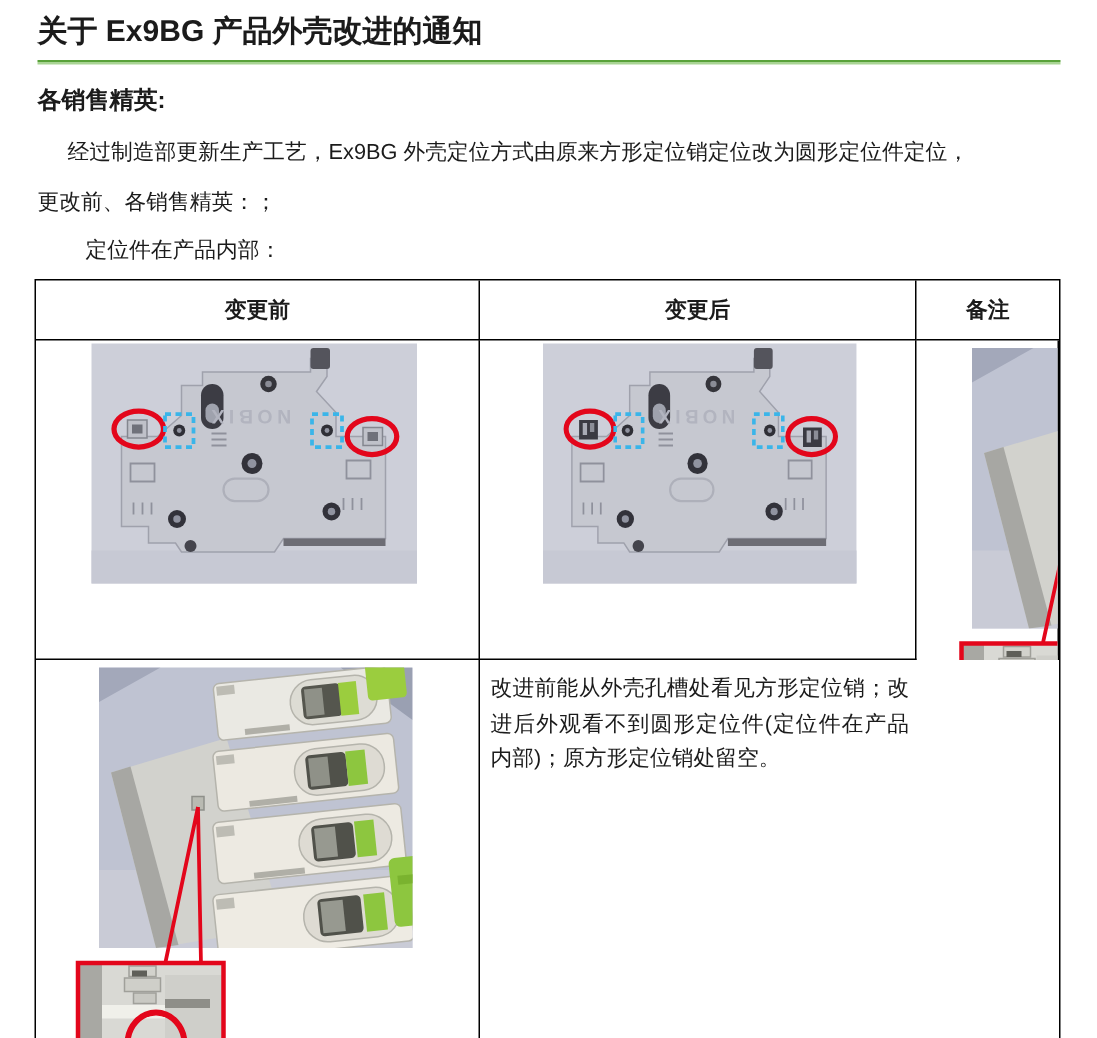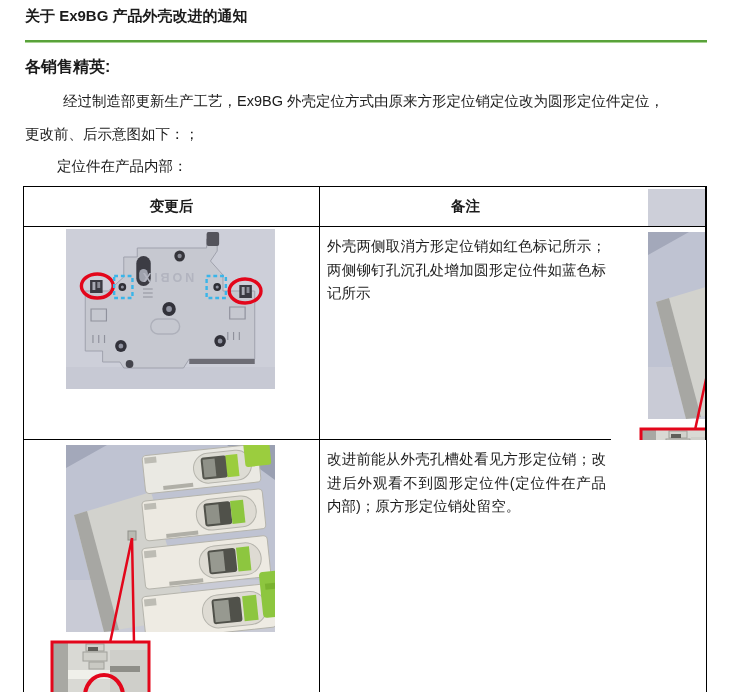--- a/index.html
+++ b/index.html
@@ -1,25 +1,25 @@
 <!DOCTYPE html>
 <html><head>
 <meta charset="utf-8">
 <style>
   html,body{margin:0;padding:0;background:#fff;}
   .page{
     position:relative;width:731px;height:692px;background:#ffffff;overflow:hidden;
     font-family:"Liberation Sans","DejaVu Sans",sans-serif;color:#1b1b1b;
   }
-  .doc-title{position:absolute;left:25px;top:7px;font-size:15px;font-weight:bold;}
+  .doc-title{position:absolute;left:25px;top:7px;font-size:20px;font-weight:bold;}
   .green-rule{position:absolute;left:25px;top:40px;width:682px;height:3px;
     background:linear-gradient(to bottom,#59a23a 0 55%,#a9d494 55% 100%);}
   .salutation{position:absolute;left:25px;top:57px;font-size:16px;font-weight:bold;}
   .p-line{position:absolute;font-size:14.5px;white-space:nowrap;}
-  .p1{left:63px;top:92px;}
+  .p1{left:45px;top:92px;}
   .p2{left:25px;top:125px;}
   .p3{left:57px;top:157px;}
   .tbl{
     position:absolute;left:23px;top:186px;width:684px;box-sizing:border-box;
     border:1px solid #000;display:grid;grid-template-columns:296px 291px 95px;
     grid-template-rows:40px 213px 265px;background:#fff;
   }
   .cell{box-sizing:border-box;border-right:1px solid #000;border-bottom:1px solid #000;position:relative;overflow:hidden;}
   .last-col{border-right:none;}
   .last-row{border-bottom:none;}
@@ -29,25 +29,26 @@
 </style>
 </head>
 <body>
 
 <div class="page">
 
   <div class="doc-title">关于 Ex9BG 产品外壳改进的通知</div>
   <div class="green-rule"></div>
   <div class="salutation">各销售精英:</div>
   <div class="p-line p1">经过制造部更新生产工艺，Ex9BG 外壳定位方式由原来方形定位销定位改为圆形定位件定位，</div>
-  <div class="p-line p2">更改前、后示意图如下：；</div>
+  <div class="p-line p2">更改前、各销售精英：；</div>
   <div class="p-line p3">定位件在产品内部：</div>
 
   <div class="tbl">
 
+    <div class="cell th">变更前</div>
     <div class="cell th">变更后</div>
     <div class="cell th last-col">备注</div>
 
     <div class="cell">
       <svg class="imgsvg" width="295" height="213" viewBox="0 0 295 213">
         <g transform="translate(37,2)">
           <rect x="0" y="0" width="217" height="160" fill="#cdcfd9"></rect>
           <rect x="0" y="138" width="217" height="22" fill="#c7c9d4"></rect>
 
           <path d="M20,62 L44,62 L60,48 L60,28 L74,28 L74,19 L146,19 L146,10 L157,10 L157,22 L150,32 L163,46 L163,62 L196,62 L196,130 L128,130 L122,139 L60,139 L56,133 L38,133 L38,122 L20,122 Z" fill="#c6c8d0" stroke="#9fa1ac" stroke-width="1"></path>
@@ -138,21 +139,20 @@
           <circle cx="157" cy="58" r="4" fill="#2f2f36"></circle>
             <circle cx="157" cy="58" r="1.6" fill="#9093a0"></circle>
           <ellipse cx="32.5" cy="57" rx="16.5" ry="12" fill="none" stroke="#e3061b" stroke-width="3.5"></ellipse>
           <ellipse cx="186" cy="62" rx="16.5" ry="12" fill="none" stroke="#e3061b" stroke-width="3.5"></ellipse>
           <rect x="50" y="47" width="19" height="22" fill="none" stroke="#3ab5e9" stroke-width="2.5" stroke-dasharray="4 3"></rect>
           <rect x="146" y="47" width="20" height="22" fill="none" stroke="#3ab5e9" stroke-width="2.5" stroke-dasharray="4 3"></rect>
         </g>
       </svg>
     </div>
 
-    <div class="cell last-col remark">外壳两侧取消方形定位销如红色标记所示；两侧铆钉孔沉孔处增加圆形定位件如蓝色标记所示</div>
 
     <div class="cell last-row">
       <svg class="imgsvg" width="295" height="265" viewBox="0 0 295 265">
         <defs>
             <clipPath id="ph1">
               <rect x="37" y="5" width="209" height="187"></rect>
             </clipPath>
               <clipPath id="ib1">
               <rect x="30" y="202" width="78" height="63"></rect>
             </clipPath>

